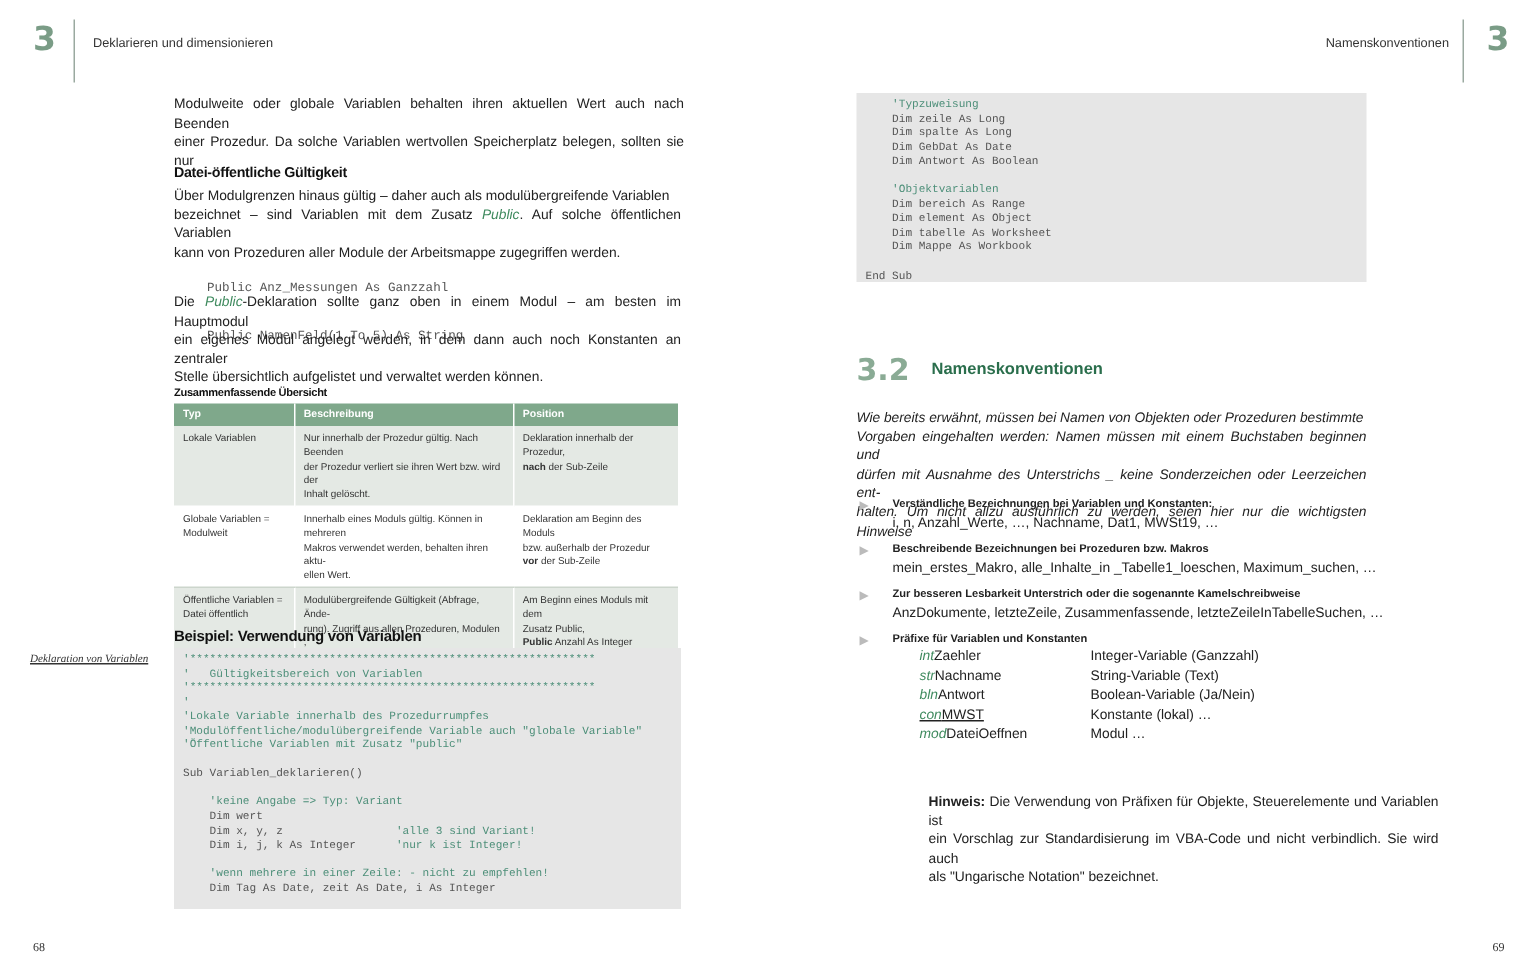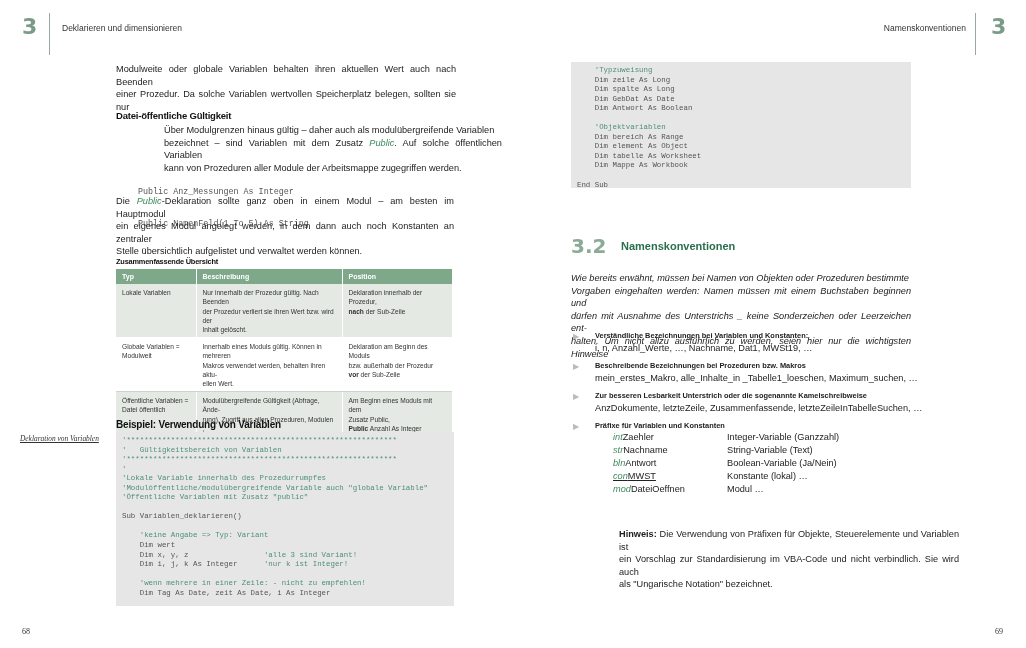--- a/index.html
+++ b/index.html
@@ -63,28 +63,28 @@
   <div class="chap-rule" style="left:49px;"></div>
   <div class="run-head" style="left:62px;">Deklarieren und dimensionieren</div>
 
   <div class="body-text" style="left:116px; top:63px; width:340px;">
     <div>Modulweite oder globale Variablen behalten ihren aktuellen Wert auch nach Beenden</div>
     <div>einer Prozedur. Da solche Variablen wertvollen Speicherplatz belegen, sollten sie nur</div>
   </div>
 
   <div class="h-sub" style="left:116px; top:110px;">Datei-öffentliche Gültigkeit</div>
 
-  <div class="body-text" style="left:116px; top:124px; width:338px;margin-left:48px;">
+  <div class="body-text" style="left:116px; top:124px; width:338px;">
     <div>Über Modulgrenzen hinaus gültig – daher auch als modulübergreifende Variablen</div>
     <div><span>bezeichnet – sind Variablen mit dem Zusatz </span><span class="green-it">Public</span><span>. Auf solche öffentlichen Variablen</span></div>
     <div>kann von Prozeduren aller Module der Arbeitsmappe zugegriffen werden.</div>
   </div>
 
   <div class="code-inline" style="left:138px; top:166px;">
-    <div>Public Anz_Messungen As Integer</div>
+    <div>Public Anz_Messungen As Ganzzahl</div>
     <div>Public NamenFeld(1 To 5) As String</div>
   </div>
 
   <div class="body-text" style="left:116px; top:195px; width:338px;">
     <div><span>Die </span><span class="green-it">Public</span><span>-Deklaration sollte ganz oben in einem Modul – am besten im Hauptmodul</span></div>
     <div>ein eigenes Modul angelegt werden, in dem dann auch noch Konstanten an zentraler</div>
     <div>Stelle übersichtlich aufgelistet und verwaltet werden können.</div>
   </div>
 
   <div class="h-sub" style="left:116px; top:257px; font-size:7.4px;">Zusammenfassende Übersicht</div>

